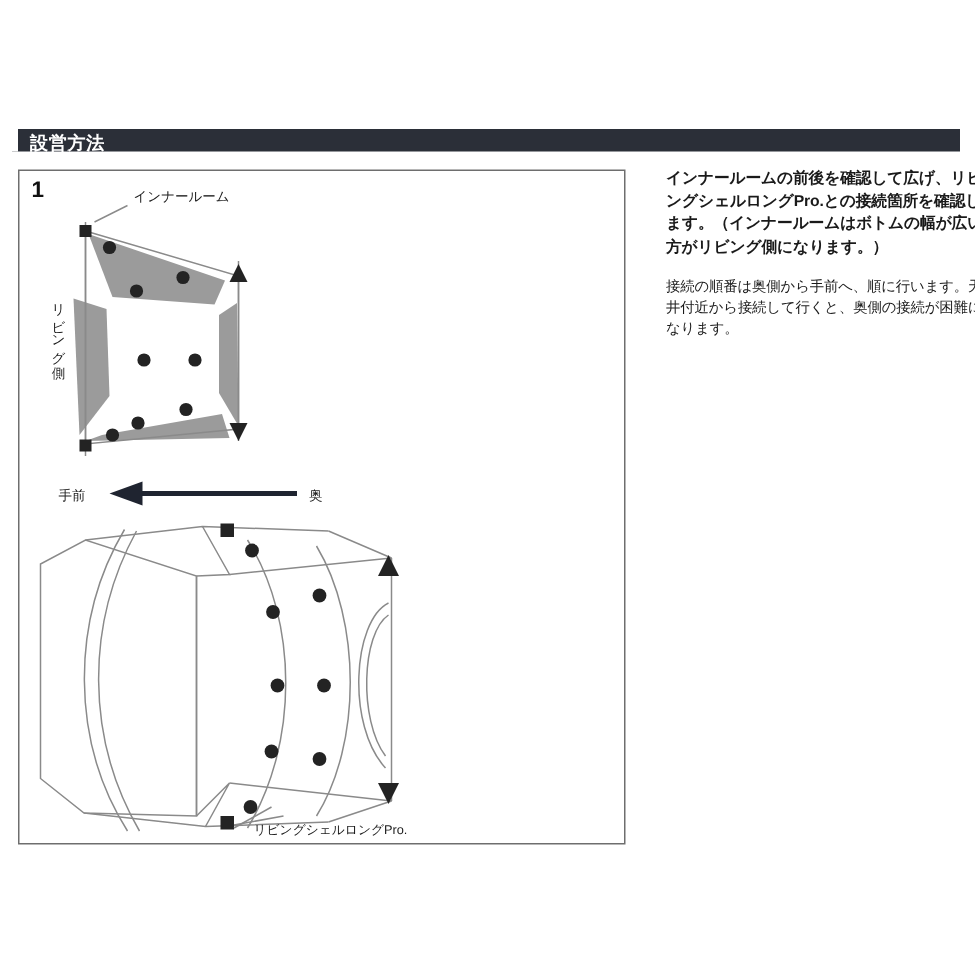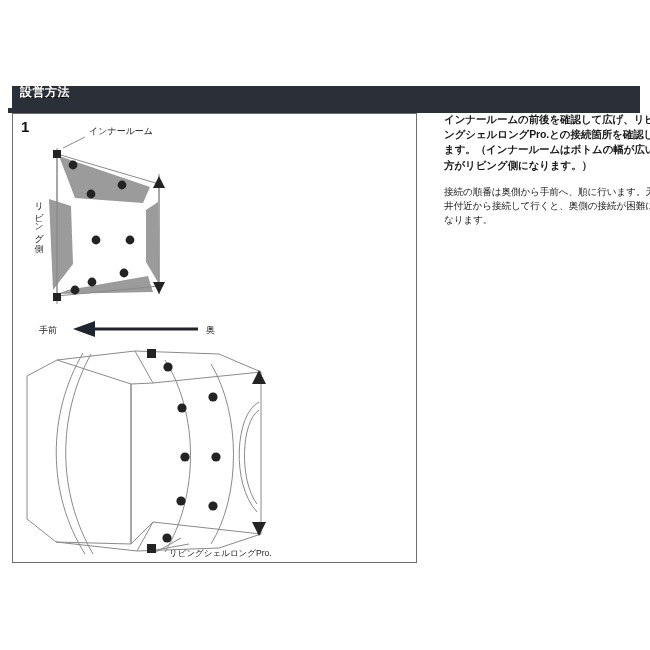--- a/index.html
+++ b/index.html
@@ -14,25 +14,24 @@
     font-family: "Liberation Sans", "DejaVu Sans", sans-serif;
     overflow: hidden;
   }
 
   
   #header-bar {
     position: absolute;
     left: 8px;
     top: 86px;
     width: 632px;
-    height: 27px;
+    height: 15px;
     background: #2b2f38;
     display: flex;
-    align-items: flex-start;
-    text-decoration: underline;
+    align-items: flex-end;
   }
   #header-accent {
     width: 4px;
     height: 22px;
     background: #ffffff;
     flex: 0 0 auto;
   }
   #header-title {
     color: #ffffff;
     font-size: 12px;

